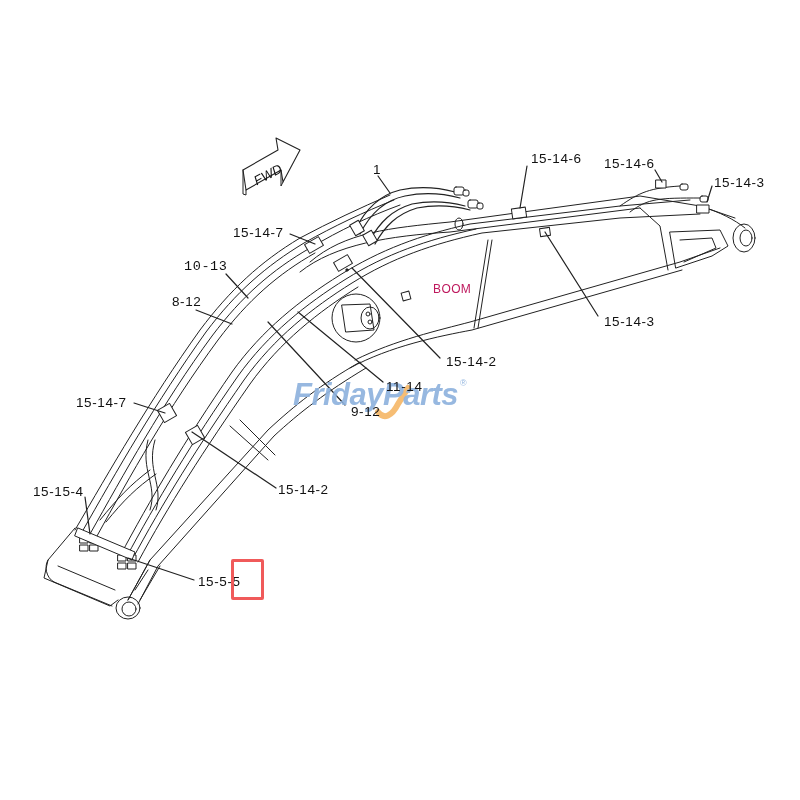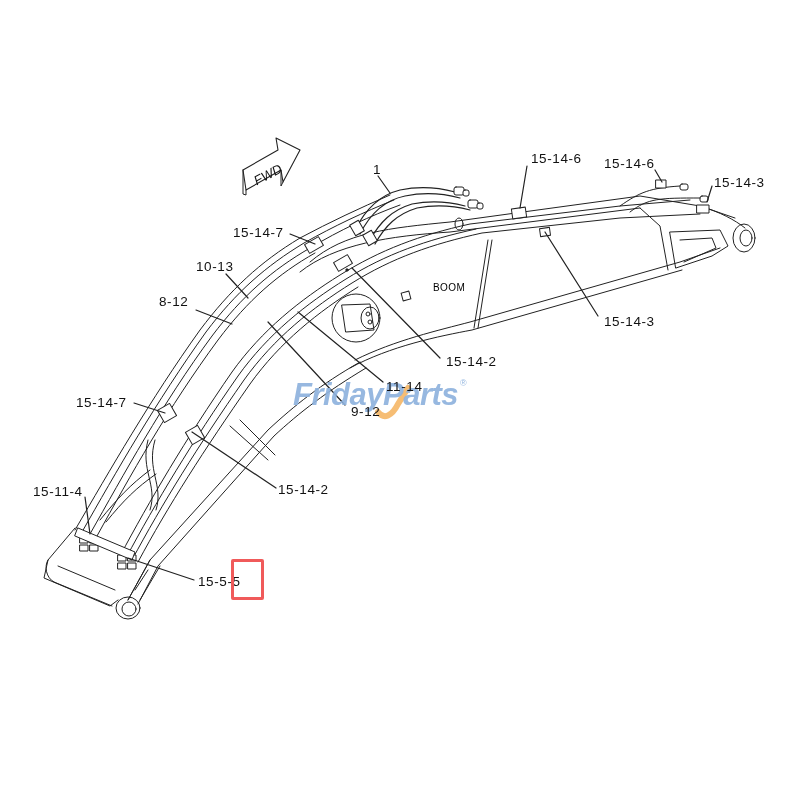--- a/index.html
+++ b/index.html
@@ -1,20 +1,20 @@
 <!DOCTYPE html>
 <html><head>
   <meta charset="utf-8">
   <style>
     html, body { margin: 0; padding: 0; background: #ffffff; }
     body { width: 800px; height: 800px; position: relative; overflow: hidden; font-family: "Liberation Sans", sans-serif; }
     #stage { position: absolute; left: 0; top: 0; width: 800px; height: 800px; }
     svg { position: absolute; left: 0; top: 0; }
     .callout { position: absolute; font-family: "Liberation Sans", sans-serif; font-size: 13.5px; color: #111; letter-spacing: 0.6px; white-space: nowrap; line-height: 1; }
-    .boom-label { position: absolute; font-family: "Liberation Sans", sans-serif; font-size: 10px; color: #000000; letter-spacing: 0.4px; }
+    .boom-label { position: absolute; font-family: "Liberation Sans", sans-serif; font-size: 12px; color: #be185d; letter-spacing: 0.4px; }
     .watermark { position: absolute; left: 293px; top: 379px; font-family: "Liberation Sans", sans-serif; font-style: italic; font-weight: bold; font-size: 31px; color: #8fb3de; letter-spacing: -0.5px; opacity: 0.92; white-space: nowrap; line-height: 1; }
     .watermark .reg { font-size: 9px; vertical-align: top; margin-left: 2px; font-style: normal; font-weight: normal; color: #8fb3de; }
     .highlight-box { position: absolute; left: 231px; top: 559px; width: 33px; height: 41px; border: 3px solid #f05a5a; border-radius: 2px; box-sizing: border-box; }
     .fwd-text { font-family: "Liberation Sans", sans-serif; font-style: italic; }
   </style>
 </head>
 <body>
 
 <div id="stage">
 
@@ -152,25 +152,25 @@
 
   <div class="boom-label" style="left:433px; top:282px;">BOOM</div>
 
   <div class="watermark"><span>FridayParts</span><span class="reg">®</span></div>
 
   <div class="callout" style="left:373px; top:163px;">1</div>
   <div class="callout" style="left:531px; top:152px;">15-14-6</div>
   <div class="callout" style="left:604px; top:157px;">15-14-6</div>
   <div class="callout" style="left:714px; top:176px;">15-14-3</div>
   <div class="callout" style="left:233px; top:226px;">15-14-7</div>
-  <div class="callout" style="left:196px; top:260px;">10-13</div>
-  <div class="callout" style="left:159px; top:295px;">8-12</div>
+  <div class="callout" style="left:184px; top:260px;font-family:Liberation Mono, monospace;">10-13</div>
+  <div class="callout" style="left:172px; top:295px;">8-12</div>
   <div class="callout" style="left:604px; top:315px;">15-14-3</div>
   <div class="callout" style="left:446px; top:355px;">15-14-2</div>
   <div class="callout" style="left:386px; top:380px;">11-14</div>
   <div class="callout" style="left:351px; top:405px;">9-12</div>
   <div class="callout" style="left:76px; top:396px;">15-14-7</div>
   <div class="callout" style="left:278px; top:483px;">15-14-2</div>
-  <div class="callout" style="left:33px; top:485px;">15-11-4</div>
+  <div class="callout" style="left:33px; top:485px;">15-15-4</div>
   <div class="callout" style="left:198px; top:575px;">15-5-5</div>
 
   <div class="highlight-box"></div>
 </div>
 
 </body></html>

